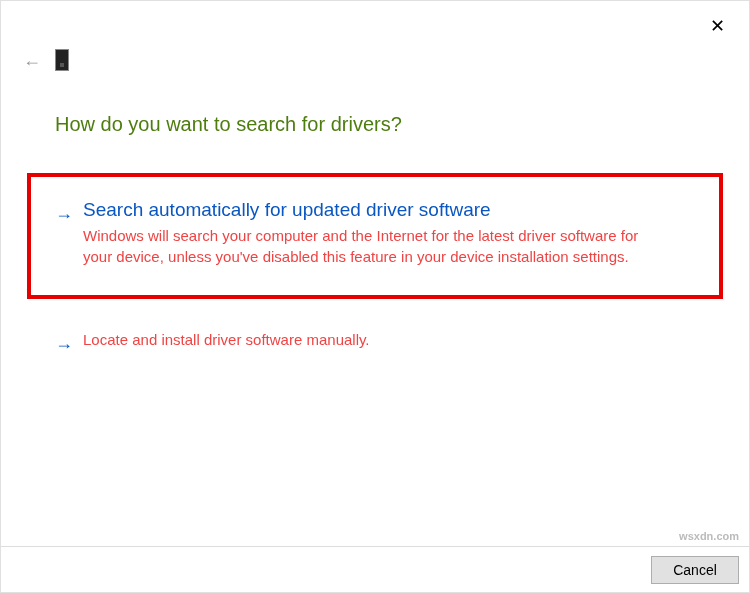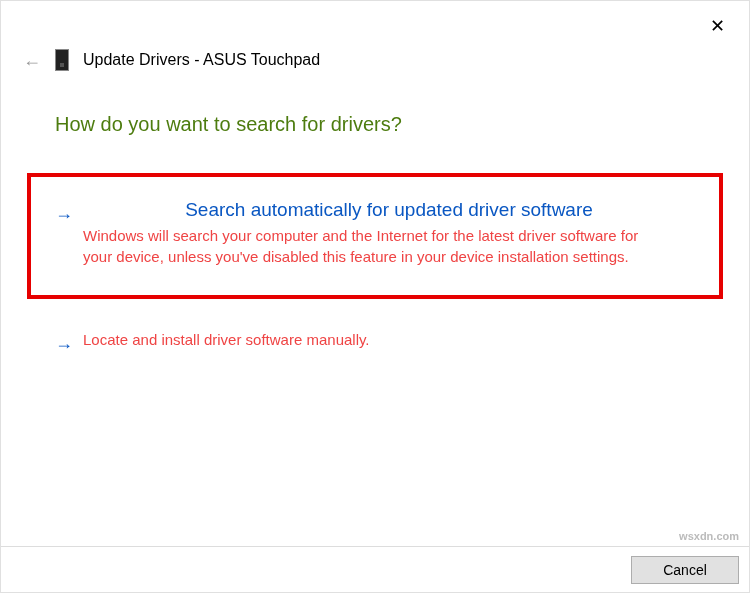--- a/index.html
+++ b/index.html
@@ -91,21 +91,20 @@
       line-height: 28px;
     }
     .option-text {
       flex: 1;
     }
     .option-title {
       color: #0A57C2;
       font-size: 19px;
       font-weight: 400;
       margin-bottom: 4px;
-      text-align: center;
     }
     .option-desc {
       color: #ef4444;
       font-size: 15px;
       line-height: 1.4;
       max-width: 570px;
     }
     .footer {
       position: absolute;
       bottom: 0;
@@ -113,21 +112,21 @@
       right: 0;
       height: 46px;
       border-top: 1px solid #ddd;
       display: flex;
       justify-content: flex-end;
       align-items: center;
       padding-right: 10px;
       background: #fff;
     }
     .cancel-btn {
-      width: 108px;
+      width: 88px;
       height: 28px;
       background: #e1e1e1;
       border: 1px solid #adadad;
       font-size: 14px;
       cursor: pointer;
       font-family: inherit;
     }
     .watermark {
       position: absolute;
       bottom: 50px;
@@ -140,21 +139,20 @@
 </head>
 <body>
 
 <button class="close-btn">
   <span>✕</span>
 </button>
 
 <div class="header-row">
   <span class="back-arrow">←</span>
   <span class="device-icon"></span>
-  <span class="window-title">Update Drivers - ASUS Touchpad</span>
 </div>
 
 <h1 class="main-heading">How do you want to search for drivers?</h1>
 
 <div class="options-area">
 
   <div class="option-box highlighted">
     <div class="option-inner">
       <span class="arrow-icon">→</span>
       <div class="option-text">

